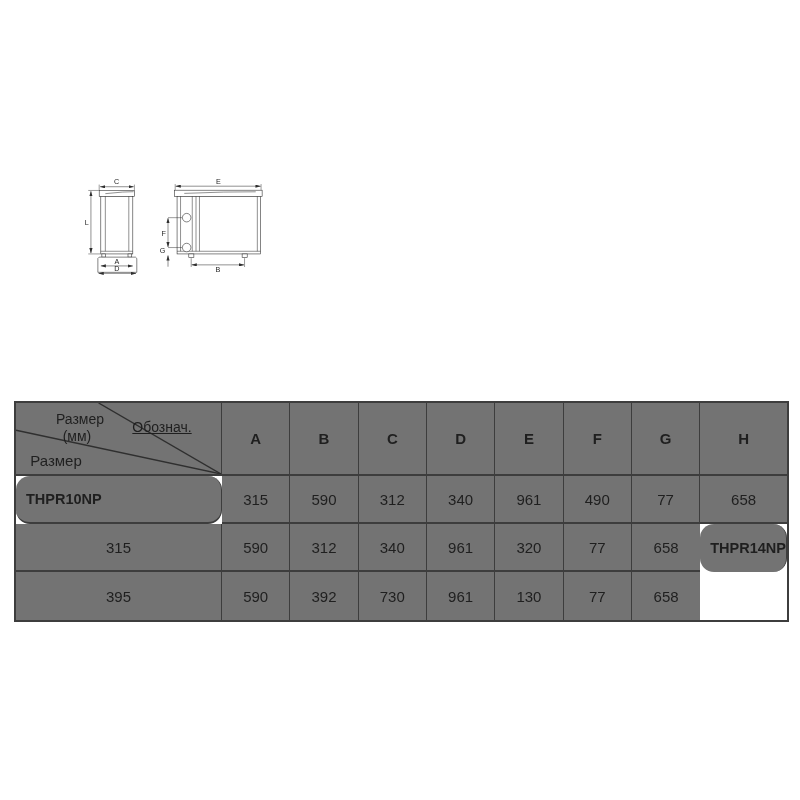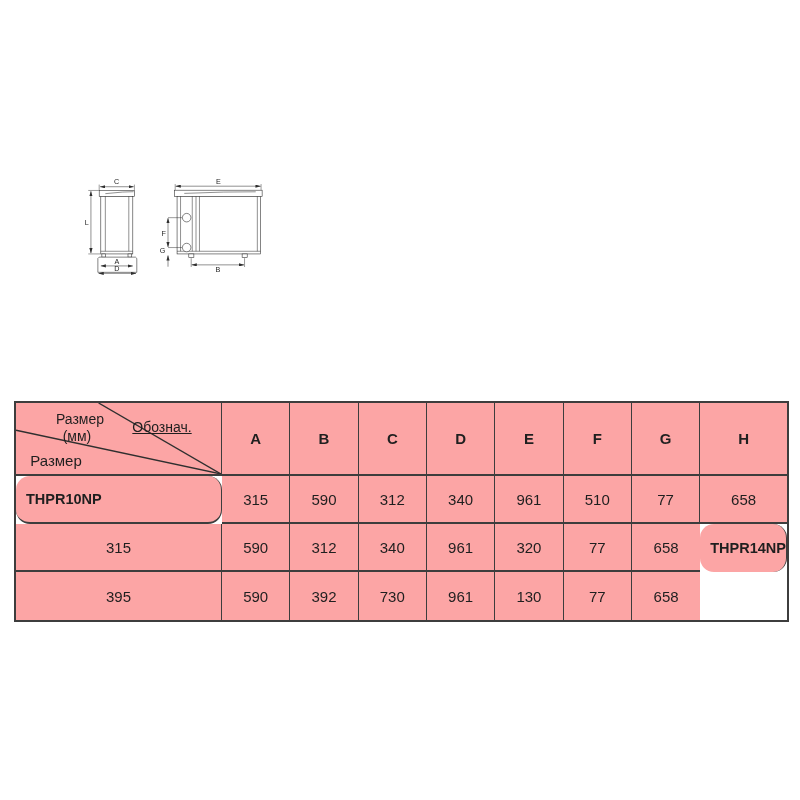--- a/index.html
+++ b/index.html
@@ -16,21 +16,21 @@
   .drawing text{font-family:"Liberation Sans",sans-serif;font-size:13.5px;fill:#1f1f1f;text-anchor:middle;}
   
   .dim-table{
     position:absolute;left:14px;top:401px;width:775px;height:221px;
     box-sizing:border-box;border:2px solid #3d3d3d;background:#fff;
     display:grid;grid-template-columns:206px repeat(8,1fr);
     grid-template-rows:73px 48px 48px 48px;
   }
   .cell{
     box-sizing:border-box;border-right:1.5px solid #3d3d3d;border-bottom:2px solid #3d3d3d;
-    display:flex;align-items:center;justify-content:center;background:#fca5a5;
+    display:flex;align-items:center;justify-content:center;background:#737373;
   }
   .cell.last-col{border-right:none;}
   .cell.last-row{border-bottom:none;}
   .cell.colhead{font-weight:bold;font-size:15px;}
   .cell.model{justify-content:flex-start;padding-left:10px;font-weight:bold;font-size:14.5px;border-radius:14px;}
   .cell.value{font-size:15px;}
   .cell.corner{position:relative;display:block;padding:0;}
   .cell.corner svg{position:absolute;left:0;top:0;width:100%;height:100%;}
   .corner-text{position:absolute;transform:translate(-50%,-50%);font-size:14px;white-space:nowrap;}
   .corner-text.model-label{font-size:15px;}
@@ -122,21 +122,21 @@
     <div class="cell colhead">F</div>
     <div class="cell colhead">G</div>
     <div class="cell colhead last-col">H</div>
 
     <div class="cell model">THPR10NP</div>
     <div class="cell value">315</div>
     <div class="cell value">590</div>
     <div class="cell value">312</div>
     <div class="cell value">340</div>
     <div class="cell value">961</div>
-    <div class="cell value">510</div>
+    <div class="cell value">490</div>
     <div class="cell value">77</div>
     <div class="cell value last-col">658</div>
 
     <div class="cell value">315</div>
     <div class="cell value">590</div>
     <div class="cell value">312</div>
     <div class="cell value">340</div>
     <div class="cell value">961</div>
     <div class="cell value">320</div>
     <div class="cell value">77</div>

